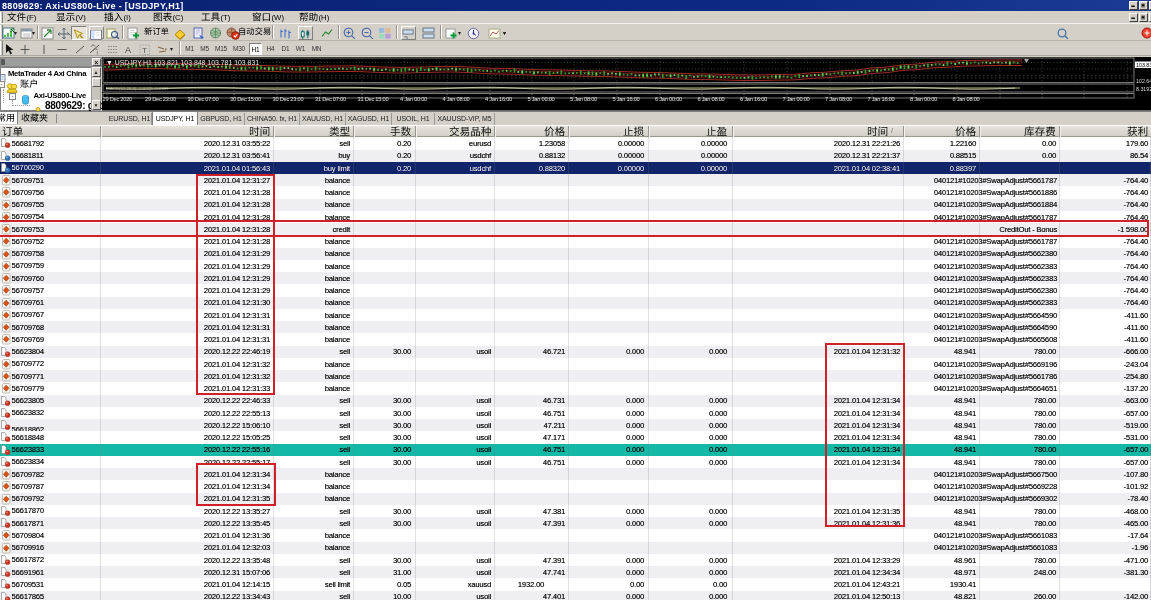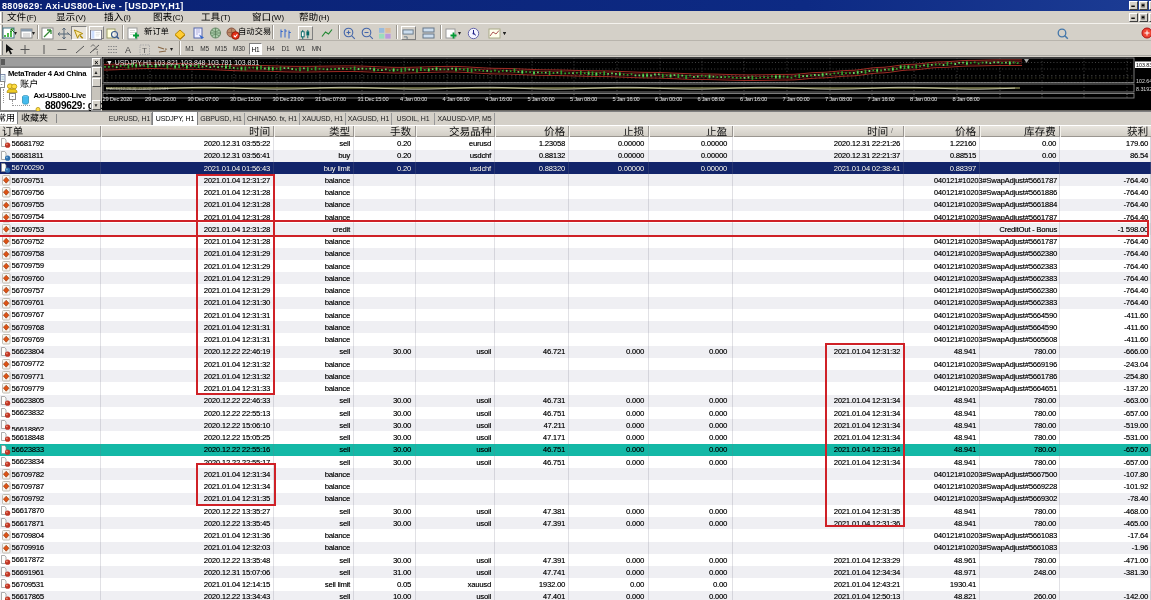--- a/index.html
+++ b/index.html
@@ -1043,21 +1043,21 @@
         <path d="M0.5 0.5 h3.2 l1.3 1.5 v6.5 h-4.5 z" fill="#fdfdfb" stroke="#8a8a8a" stroke-width="0.7"></path>
         <circle cx="6.6" cy="7.2" r="2.6" fill="#c03524"></circle>
         <circle cx="5.9" cy="6.4" r="0.9" fill="#e8886e"></circle>
       </svg>
       <span class="tb abs" style="left:11.5px;top:1.6px">56709531</span>
       <div class="abs" style="left:0;top:1.7px;width:1151px;height:9px">
         <span class="tb r" style="right:881px;">2021.01.04 12:14:15</span>
         <span class="tb r" style="right:801px;">sell limit</span>
         <span class="tb r" style="right:740px;">0.05</span>
         <span class="tb r" style="right:660px;">xauusd</span>
-        <span class="tb r" style="right:586px;text-align:center;">1932.00</span>
+        <span class="tb r" style="right:607px;text-align:center;">1932.00</span>
         <span class="tb r" style="right:507px;">0.00</span>
         <span class="tb r" style="right:424px;">0.00</span>
         <span class="tb r" style="right:251px;">2021.01.04 12:43:21</span>
         <span class="tb r" style="right:175px;">1930.41</span>
       </div>
     </div>
     <div class="abs" style="left:0;top:453.25px;width:1151px;height:12.25px;background:#efeff3;color:#000">
       <svg class="abs" style="left:1px;top:1px" width="11" height="11" viewBox="0 0 11 11">
         <path d="M0.5 0.5 h3.2 l1.3 1.5 v6.5 h-4.5 z" fill="#fdfdfb" stroke="#8a8a8a" stroke-width="0.7"></path>
         <circle cx="6.6" cy="7.2" r="2.6" fill="#c03524"></circle>

